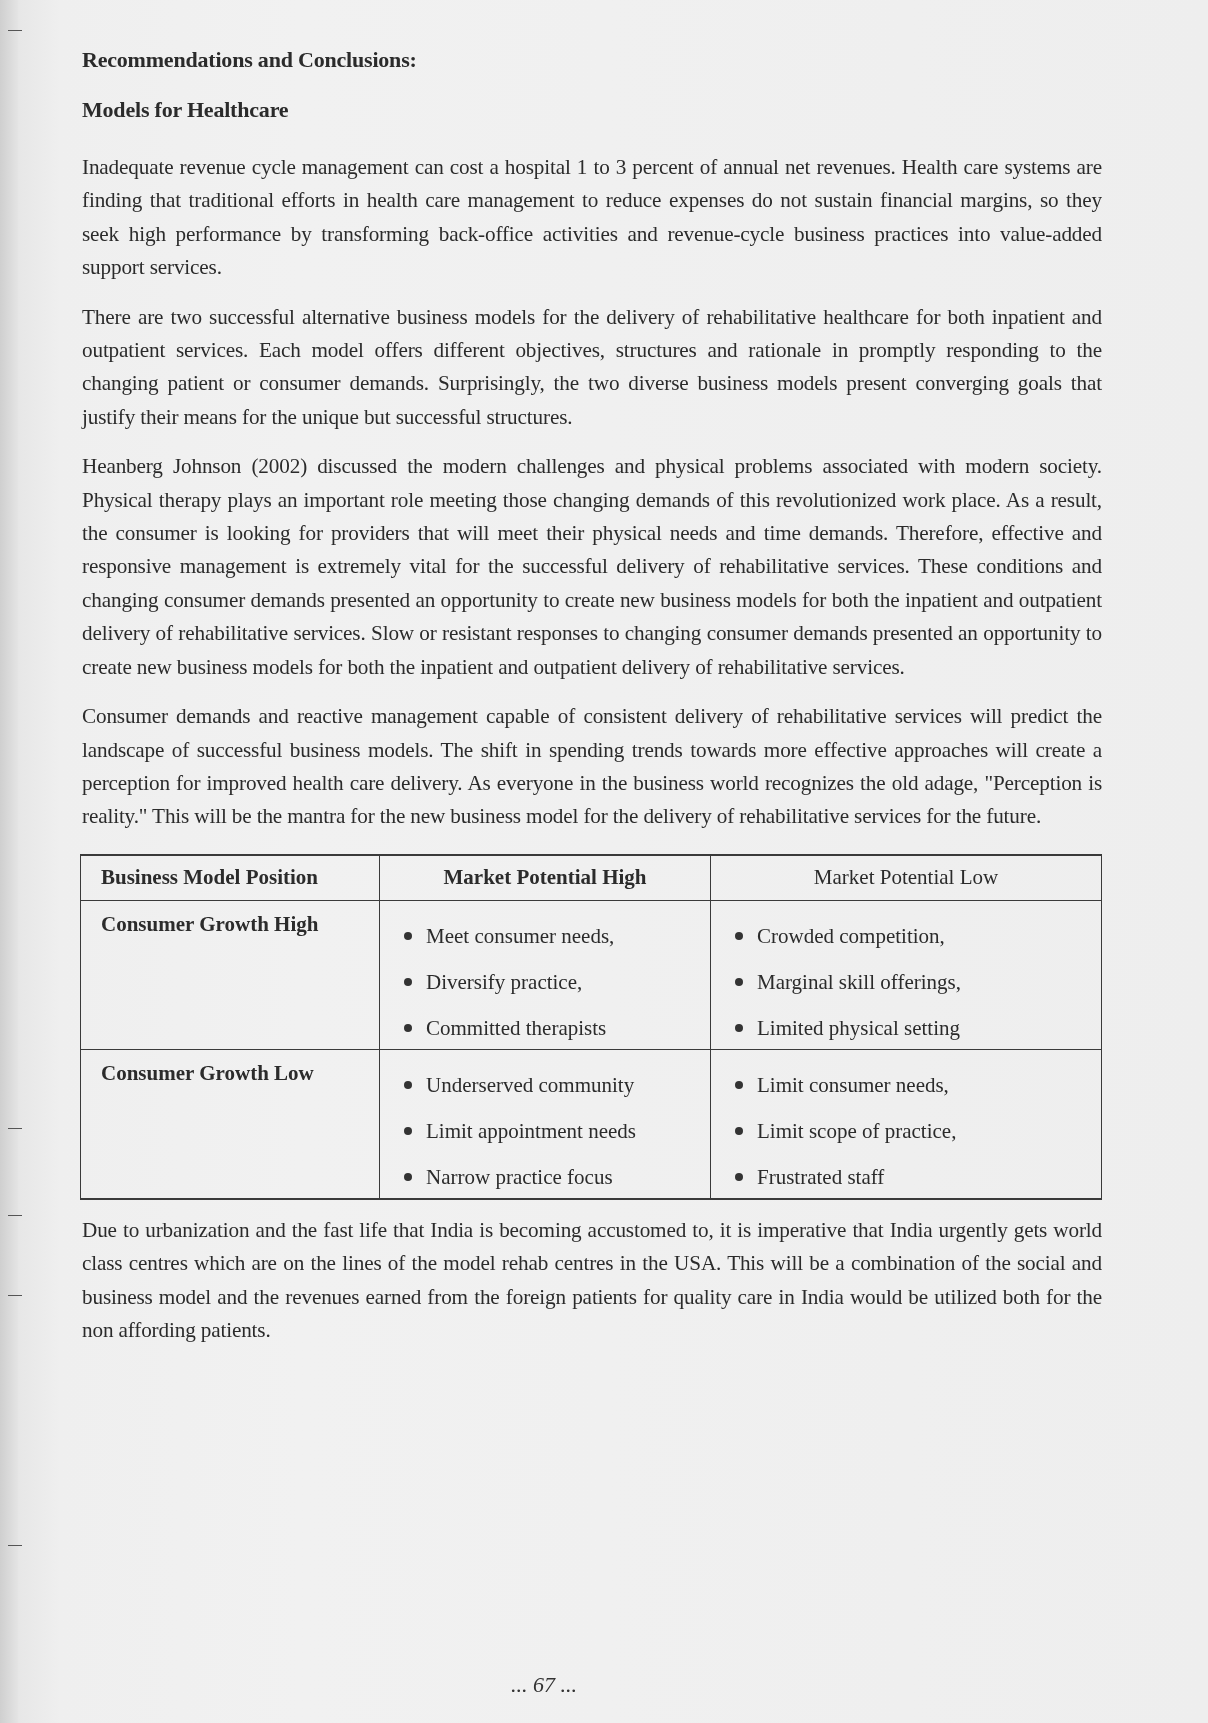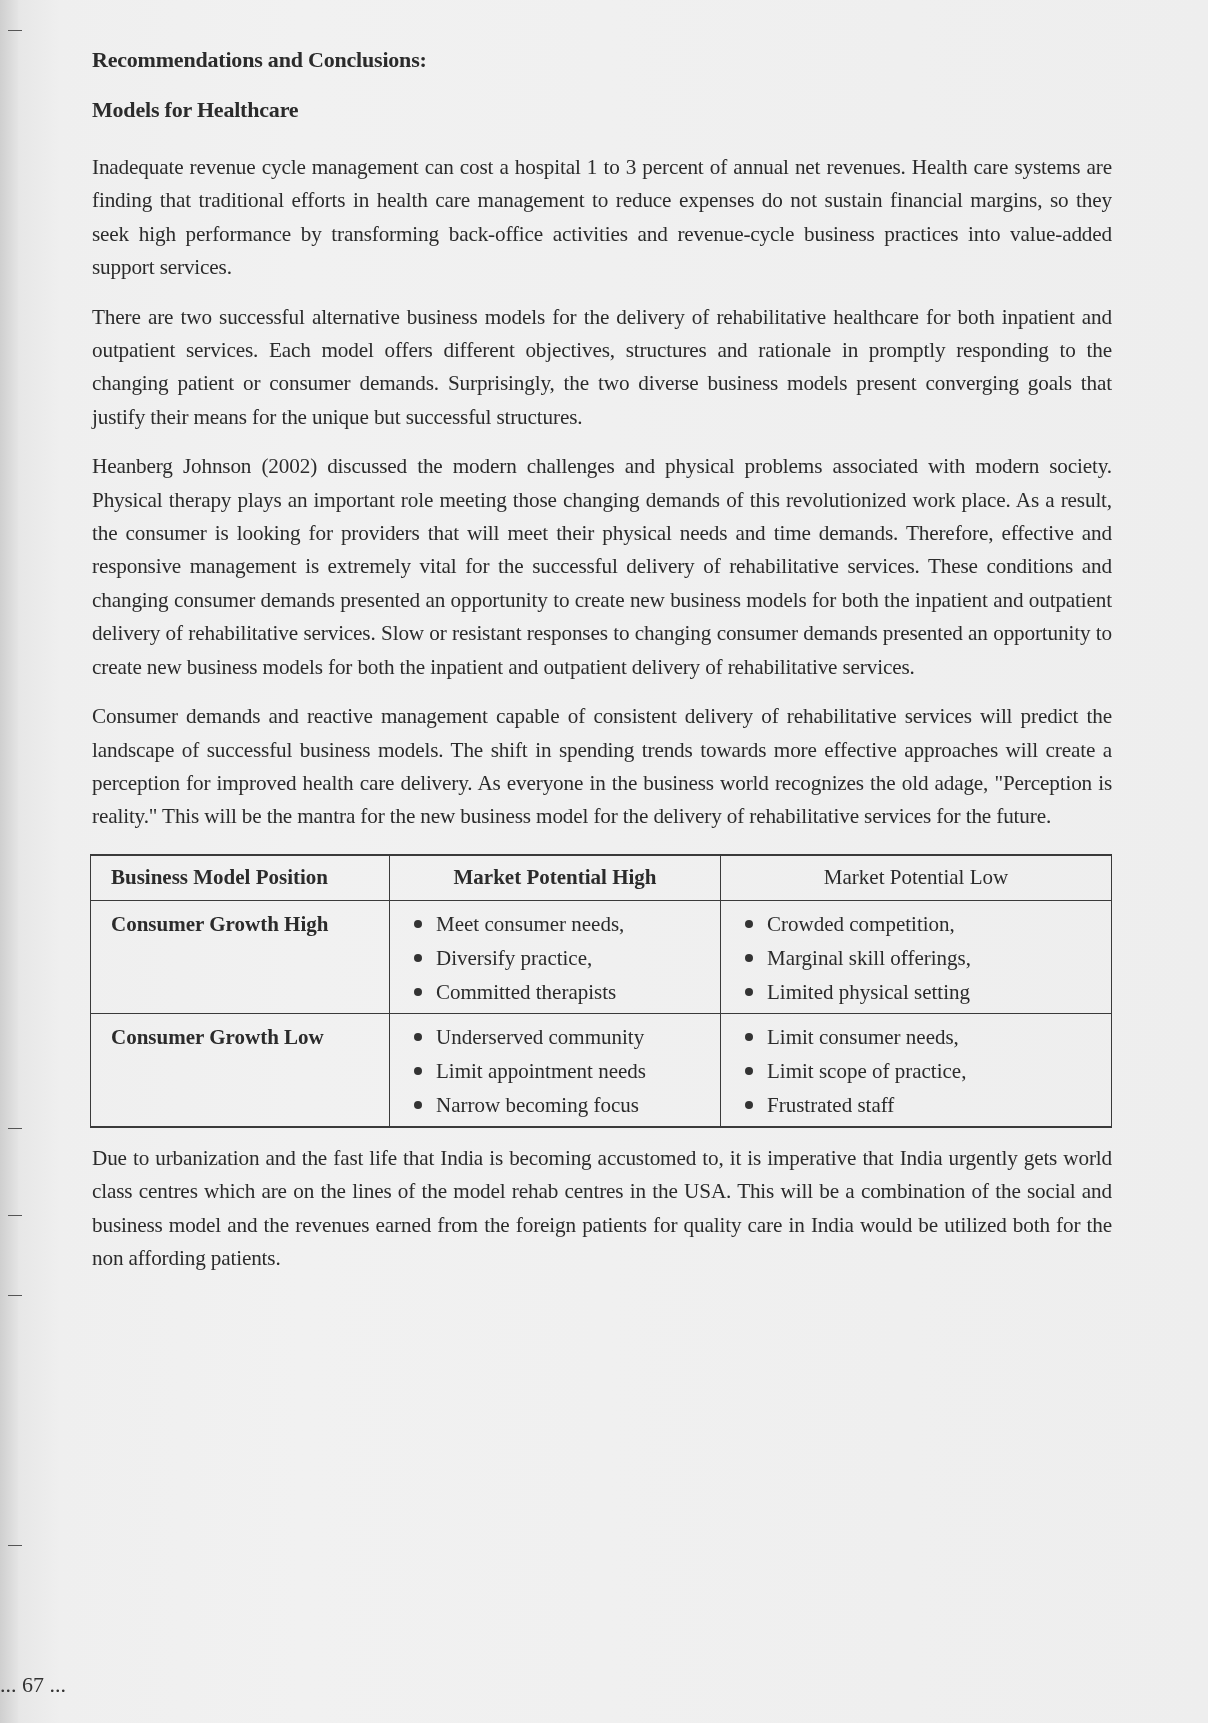--- a/index.html
+++ b/index.html
@@ -17,21 +17,21 @@
       left: 0; top: 0;
       width: 1208px; height: 1723px;
       background: linear-gradient(to right, #d9d9d9 0px, #e7e7e7 20px, #efefef 60px, #f1f1f1 300px, #eeeeee 1208px);
     }
     .left-strip {
       position: absolute; left: 0; top: 0; width: 18px; height: 1723px;
       background: linear-gradient(to right, #cfcfcf, #e4e4e4);
     }
     .content {
       position: absolute;
-      left: 92px;
+      left: 82px;
       top: 45px;
       width: 1020px;
     }
     .heading {
       font-weight: bold;
       font-size: 22px;
       line-height: 30px;
       margin: 0 0 20px 0;
       letter-spacing: -0.2px;
     }
@@ -57,35 +57,36 @@
       text-align: left;
       font-weight: normal;
       padding: 6px 20px 4px 20px;
       line-height: 34px;
     }
     table.models th.col-label { font-weight: bold; width: 258px; margin-top: 29px; }
     table.models th.col-high { width: 290px; text-align: center; font-weight: bold; }
     table.models th.col-low { text-align: center; font-weight: normal; }
     table.models td.row-label { font-weight: bold; }
     ul.bullets { list-style: none; margin: 0; padding: 0; }
-    ul.bullets li { position: relative; padding-left: 26px; line-height: 34px; white-space: nowrap; }
+    ul.bullets li { position: relative; padding-left: 26px; line-height: 34px; white-space: nowrap; margin-top: 12px; }
     ul.bullets li::before {
       content: "";
       position: absolute; left: 4px; top: 13px;
       width: 8px; height: 8px; border-radius: 50%;
       background: #333;
     }
     tr.header-row th { padding-top: 4px; padding-bottom: 6px; }
     .page-number {
       position: absolute;
       left: 0; width: 1088px;
       top: 1672px;
-      text-align: left;
+      text-align: center;
       font-size: 22px;
       color: #333;
+      font-style: italic;
     }
     .margin-mark {
       position: absolute; left: 8px; width: 14px; height: 1px; background: #555;
     }
   </style>
 </head>
 <body>
 
 <div class="page">
   <div class="left-strip"></div>
@@ -127,21 +128,21 @@
             <li>Limited physical setting</li>
           </ul>
         </td>
       </tr>
       <tr>
         <td class="row-label">Consumer Growth Low</td>
         <td>
           <ul class="bullets">
             <li>Underserved community</li>
             <li>Limit appointment  needs</li>
-            <li>Narrow becoming focus</li>
+            <li>Narrow practice focus</li>
           </ul>
         </td>
         <td>
           <ul class="bullets">
             <li>Limit consumer needs,</li>
             <li>Limit scope of practice,</li>
             <li>Frustrated staff</li>
           </ul>
         </td>
       </tr>

